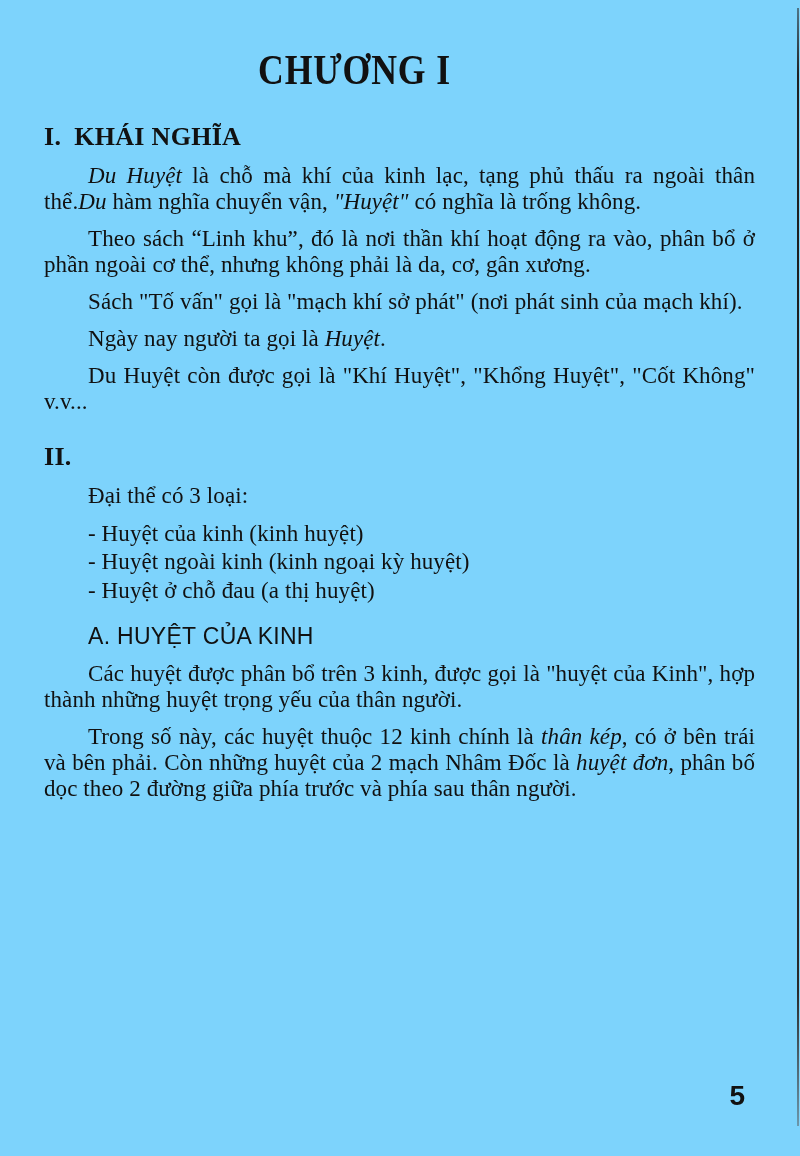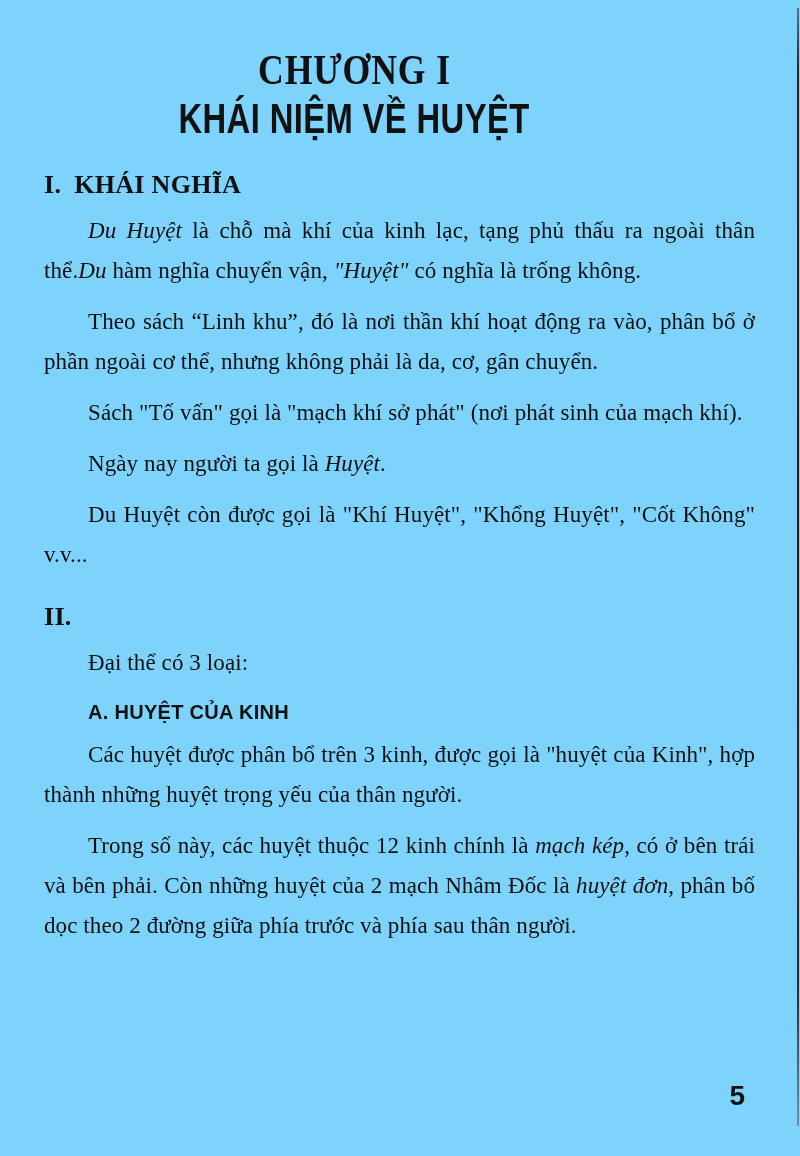--- a/index.html
+++ b/index.html
@@ -62,39 +62,39 @@
     display: flex;
     gap: 13px;
     margin: 27px 0 9px 0;
     font-size: 26px;
     font-weight: bold;
     letter-spacing: .3px;
   }
   .body-p {
     margin: 11px 0;
     font-size: 23px;
-    line-height: 40px;
+    line-height: 26px;
     text-align: justify;
     text-indent: 44px;
     letter-spacing: .1px;
   }
   .it { font-style: italic; }
   .type-list {
     list-style: none;
     margin: 2px 0 12px 0;
     padding: 0 0 0 44px;
     font-size: 23px;
     line-height: 28.5px;
     letter-spacing: .1px;
   }
   .subsec {
     margin: 18px 0 5px 44px;
     font-family: "Liberation Sans", sans-serif;
-    font-weight: bold;
-    font-size: 20px;
+    font-weight: normal;
+    font-size: 23px;
     letter-spacing: .3px;
   }
   .page-number {
     position: absolute;
     top: 1080px;
     right: 55px;
     font-family: "Liberation Sans", sans-serif;
     font-weight: bold;
     font-size: 28px;
   }
@@ -103,53 +103,55 @@
 <body>
 
 <div class="page">
 
   <div class="scan-edge"></div>
 
   <header class="chapter-header">
     <div class="chapter-title-line">
       <span class="chapter-title-text">CHƯƠNG I</span>
     </div>
-    <div class="chapter-title-line">
-      <span class="chapter-subtitle-text">KHÁI NIỆM VỀ HUYỆT</span>
-    </div>
   </header>
 
   <main class="content">
 
     <h2 class="sec">
       <span>I.</span>
       <span>KHÁI NGHĨA</span>
     </h2>
 
     <p class="body-p"><span class="it">Du Huyệt</span><span> là chỗ mà khí của kinh lạc, tạng phủ thấu ra ngoài thân thể.</span><span class="it">Du</span><span> hàm nghĩa chuyển vận, </span><span class="it">"Huyệt"</span><span> có nghĩa là trống không.</span></p>
 
-    <p class="body-p">Theo sách “Linh khu”, đó là nơi thần khí hoạt động ra vào, phân bổ ở phần ngoài cơ thể, nhưng không phải là da, cơ, gân chuyển.</p>
+    <p class="body-p">Theo sách “Linh khu”, đó là nơi thần khí hoạt động ra vào, phân bổ ở phần ngoài cơ thể, nhưng không phải là da, cơ, gân xương.</p>
 
     <p class="body-p">Sách "Tố vấn" gọi là "mạch khí sở phát" (nơi phát sinh của mạch khí).</p>
 
     <p class="body-p"><span>Ngày nay người ta gọi là </span><span class="it">Huyệt</span><span>.</span></p>
 
     <p class="body-p">Du Huyệt còn được gọi là "Khí Huyệt", "Khổng Huyệt", "Cốt Không" v.v...</p>
 
     <h2 class="sec">
       <span>II.</span>
     </h2>
 
     <p class="body-p">Đại thể có 3 loại:</p>
 
+    <ul class="type-list">
+      <li>- Huyệt của kinh (kinh huyệt)</li>
+      <li>- Huyệt ngoài kinh (kinh ngoại kỳ huyệt)</li>
+      <li>- Huyệt ở chỗ đau (a thị huyệt)</li>
+    </ul>
 
     <h3 class="subsec">A. HUYỆT CỦA KINH</h3>
 
     <p class="body-p">Các huyệt được phân bổ trên 3 kinh, được gọi là "huyệt của Kinh", hợp thành những huyệt trọng yếu của thân người.</p>
 
-    <p class="body-p"><span>Trong số này, các huyệt thuộc 12 kinh chính là </span><span class="it">mạch kép</span><span>, có ở bên trái và bên phải. Còn những huyệt của 2 mạch Nhâm Đốc là </span><span class="it">huyệt đơn</span><span>, phân bố dọc theo 2 đường giữa phía trước và phía sau thân người.</span></p>
+    <p class="body-p"><span>Trong số này, các huyệt thuộc 12 kinh chính là </span><span class="it">thân kép</span><span>, có ở bên trái và bên phải. Còn những huyệt của 2 mạch Nhâm Đốc là </span><span class="it">huyệt đơn</span><span>, phân bố dọc theo 2 đường giữa phía trước và phía sau thân người.</span></p>
 
 
   </main>
 
   <div class="page-number">5</div>
 
 </div>
 
 </body></html>

